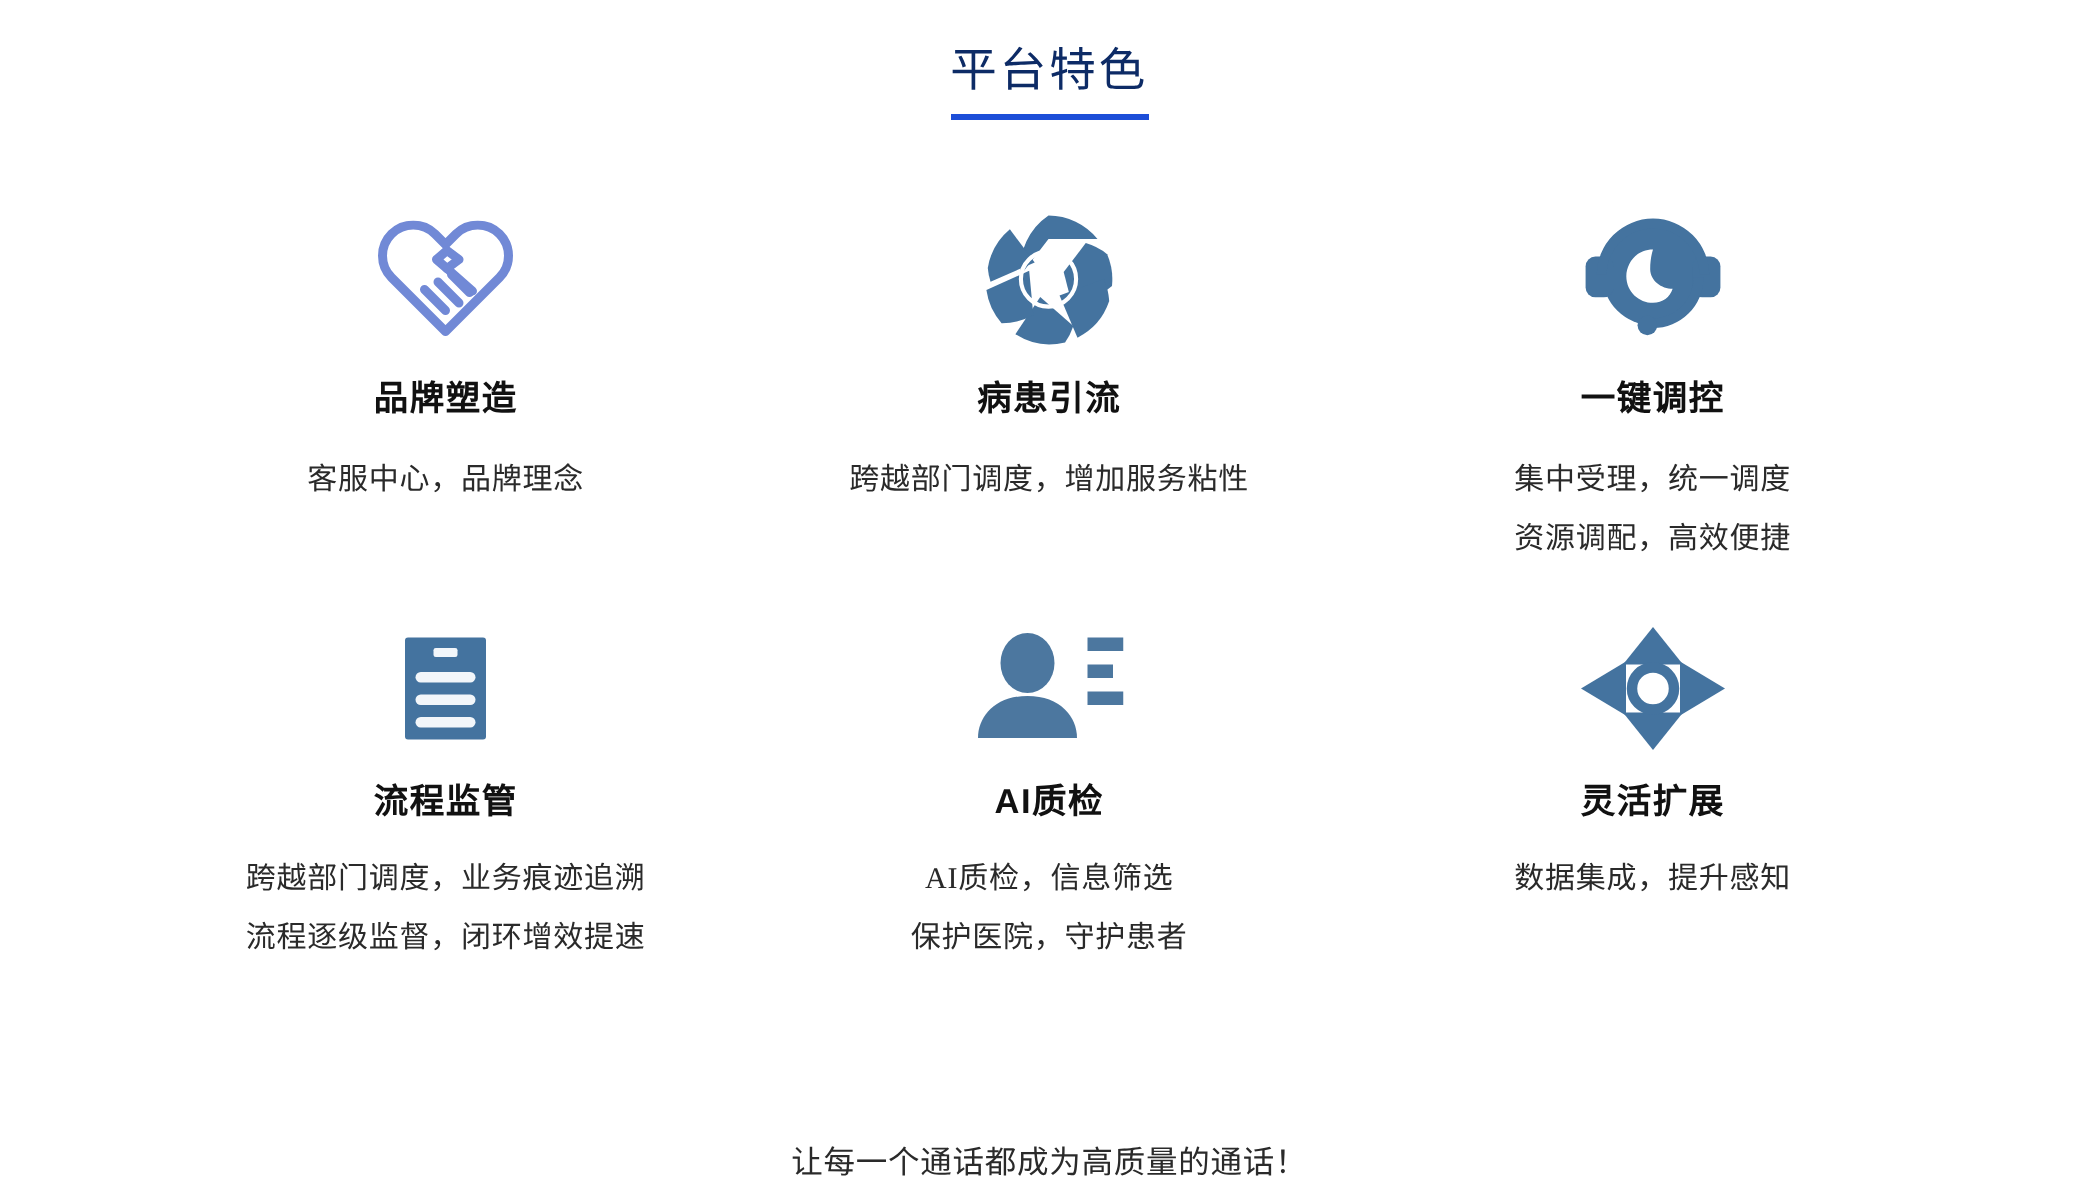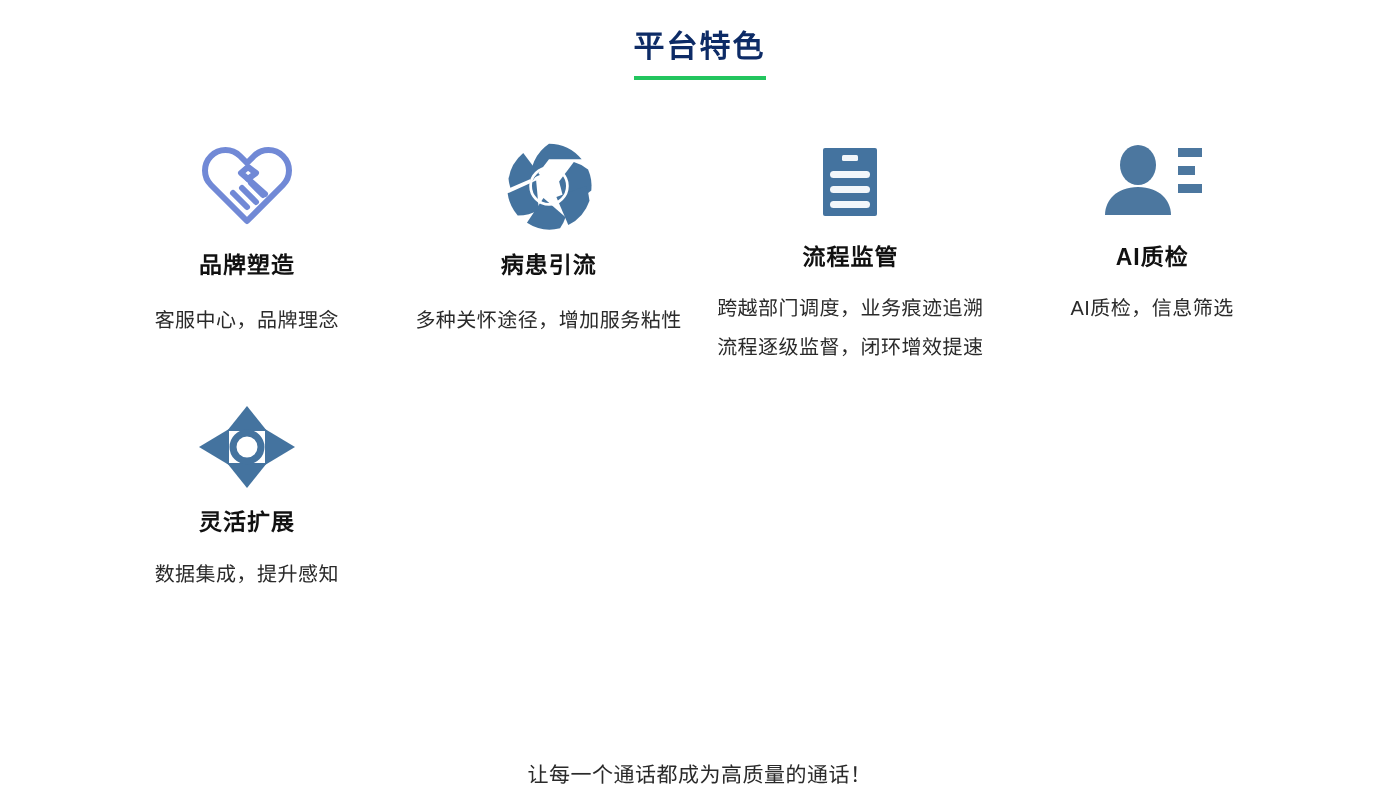--- a/index.html
+++ b/index.html
@@ -25,33 +25,33 @@
 
   
   .title-wrap {
     width: 100%;
     text-align: center;
     padding-top: 28px;
   }
   .page-title {
     display: inline-block;
     font-size: 31px;
-    font-weight: bold;
+    font-weight: normal;
     letter-spacing: 2px;
     color: #0d2b66;
     line-height: 1.25;
     padding-bottom: 9px;
-    border-bottom: 4px solid #22c55e;
+    border-bottom: 4px solid #1d4ed8;
   }
 
   
   .grid {
     margin-top: 58px;
     display: grid;
-    grid-template-columns: repeat(4, 1fr);
+    grid-template-columns: repeat(3, 1fr);
     grid-template-rows: auto auto;
     row-gap: 36px;
     padding: 0 96px;
     box-sizing: border-box;
   }
   .card {
     display: flex;
     flex-direction: column;
     align-items: center;
     text-align: center;
@@ -69,20 +69,21 @@
     letter-spacing: 1px;
     color: #111111;
     line-height: 1.2;
   }
   .card-lines {
     margin-top: 22px;
     font-size: 20px;
     line-height: 1.95;
     color: #2a2a2a;
     letter-spacing: 0.5px;
+    font-family: Liberation Serif, serif;
   }
   .card-line { white-space: nowrap; }
 
   
   .slogan {
     position: absolute;
     left: 0;
     right: 0;
     top: 758px;
     text-align: center;
@@ -135,24 +136,44 @@
             <path d="M94 66 A46 46 0 0 1 71 92.5 L58 62 L90 50 A46 46 0 0 1 94 66 Z"></path>
             <path d="M62 96 A46 46 0 0 1 26 90 L44 63 L68 84 A46 46 0 0 1 62 96 Z"></path>
             <path d="M16 82 A46 46 0 0 1 5 58 L36 44 L39 76 A46 46 0 0 1 16 82 Z"></path>
             <path d="M6 42 A46 46 0 0 1 22 14 L40 38 L8 52 A46 46 0 0 1 6 42 Z"></path>
           </g>
           <circle cx="50" cy="50" r="20" fill="none" stroke="#ffffff" stroke-width="3"></circle>
         </svg>
       </div>
       <div class="card-title">病患引流</div>
       <div class="card-lines">
-        <div class="card-line">多种关怀途径，增加服务粘性</div>
-      </div>
-    </div>
-
+        <div class="card-line">跨越部门调度，增加服务粘性</div>
+      </div>
+    </div>
+
+    <div class="card">
+      <div class="icon-box">
+        <svg width="94" height="88" viewBox="0 0 100 94" aria-hidden="true">
+          <g fill="#44739f">
+            <circle cx="50" cy="44" r="36"></circle>
+            <rect x="2" y="31" width="20" height="29" rx="7"></rect>
+            <rect x="78" y="31" width="20" height="29" rx="7"></rect>
+            <path d="M50 4 A40 40 0 0 0 10 44 L17 44 A33 33 0 0 1 50 11 A33 33 0 0 1 83 44 L90 44 A40 40 0 0 0 50 4 Z"></path>
+            <path d="M86 46 L79 46 A29 29 0 0 1 50 75 L50 82 A36 36 0 0 0 86 46 Z"></path>
+            <circle cx="46" cy="80" r="7"></circle>
+          </g>
+          <path d="M50 26 C38 26 31 36 31 45 C31 56 40 64 50 64 C57 64 62 60 64 54 C56 54 48 48 48 40 C48 34 49 29 50 26 Z" fill="#ffffff"></path>
+        </svg>
+      </div>
+      <div class="card-title">一键调控</div>
+      <div class="card-lines">
+        <div class="card-line">集中受理，统一调度</div>
+        <div class="card-line">资源调配，高效便捷</div>
+      </div>
+    </div>
 
     <div class="card row2">
       <div class="icon-box">
         <svg width="56" height="70" viewBox="0 0 56 70" aria-hidden="true">
           <rect x="1" y="1" width="54" height="68" rx="2" fill="#44739f"></rect>
           <rect x="20" y="8" width="16" height="6" rx="1.5" fill="#f2f6fa"></rect>
           <rect x="8" y="24" width="40" height="7" rx="3.5" fill="#f2f6fa"></rect>
           <rect x="8" y="39" width="40" height="7" rx="3.5" fill="#f2f6fa"></rect>
           <rect x="8" y="54" width="40" height="7" rx="3.5" fill="#f2f6fa"></rect>
         </svg>
@@ -172,20 +193,21 @@
             <path d="M36 42 C14 42 3 56 3 70 L69 70 C69 56 58 42 36 42 Z"></path>
             <rect x="76" y="3" width="24" height="9"></rect>
             <rect x="76" y="21" width="17" height="9"></rect>
             <rect x="76" y="39" width="24" height="9"></rect>
           </g>
         </svg>
       </div>
       <div class="card-title">AI质检</div>
       <div class="card-lines">
         <div class="card-line">AI质检，信息筛选</div>
+        <div class="card-line">保护医院，守护患者</div>
       </div>
     </div>
 
     <div class="card row2">
       <div class="icon-box">
         <svg width="100" height="86" viewBox="0 0 100 86" aria-hidden="true">
           <g fill="#44739f">
             <polygon points="50,2 70,27 30,27"></polygon>
             <polygon points="50,84 70,59 30,59"></polygon>
             <polygon points="2,43 32,25 32,61"></polygon>

